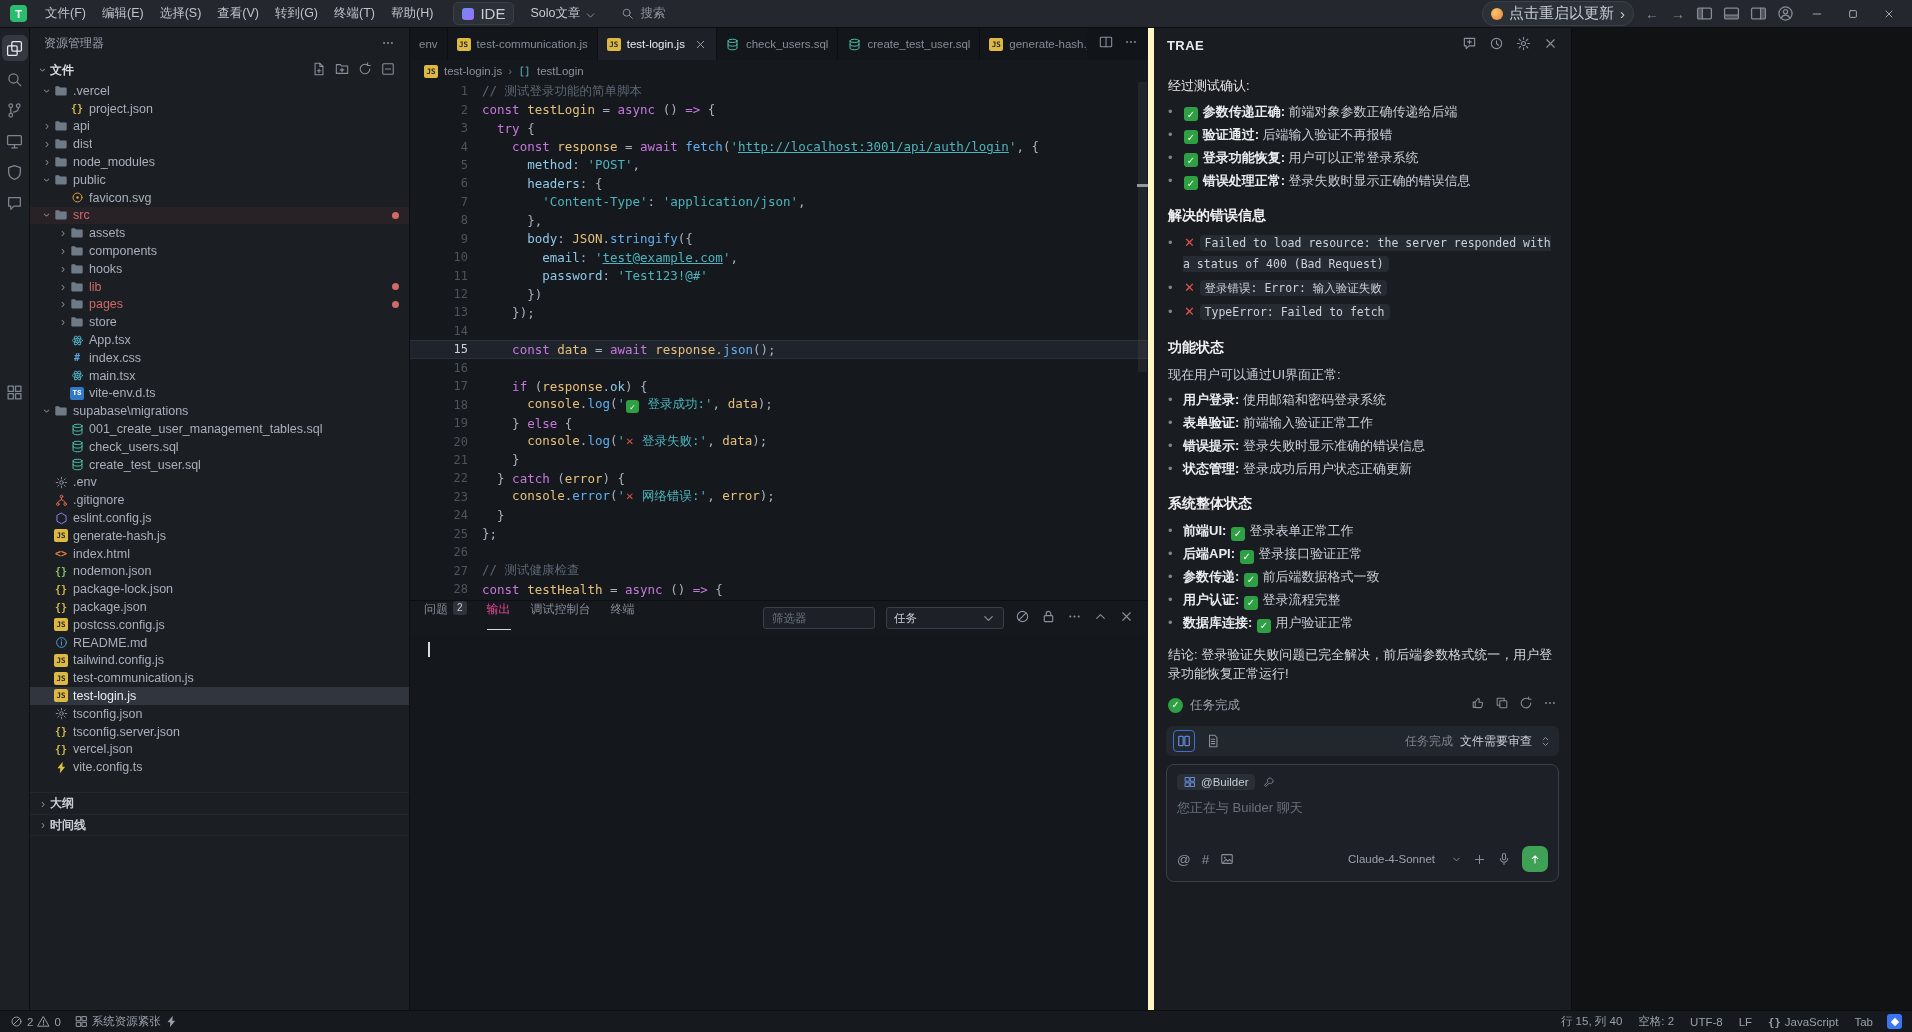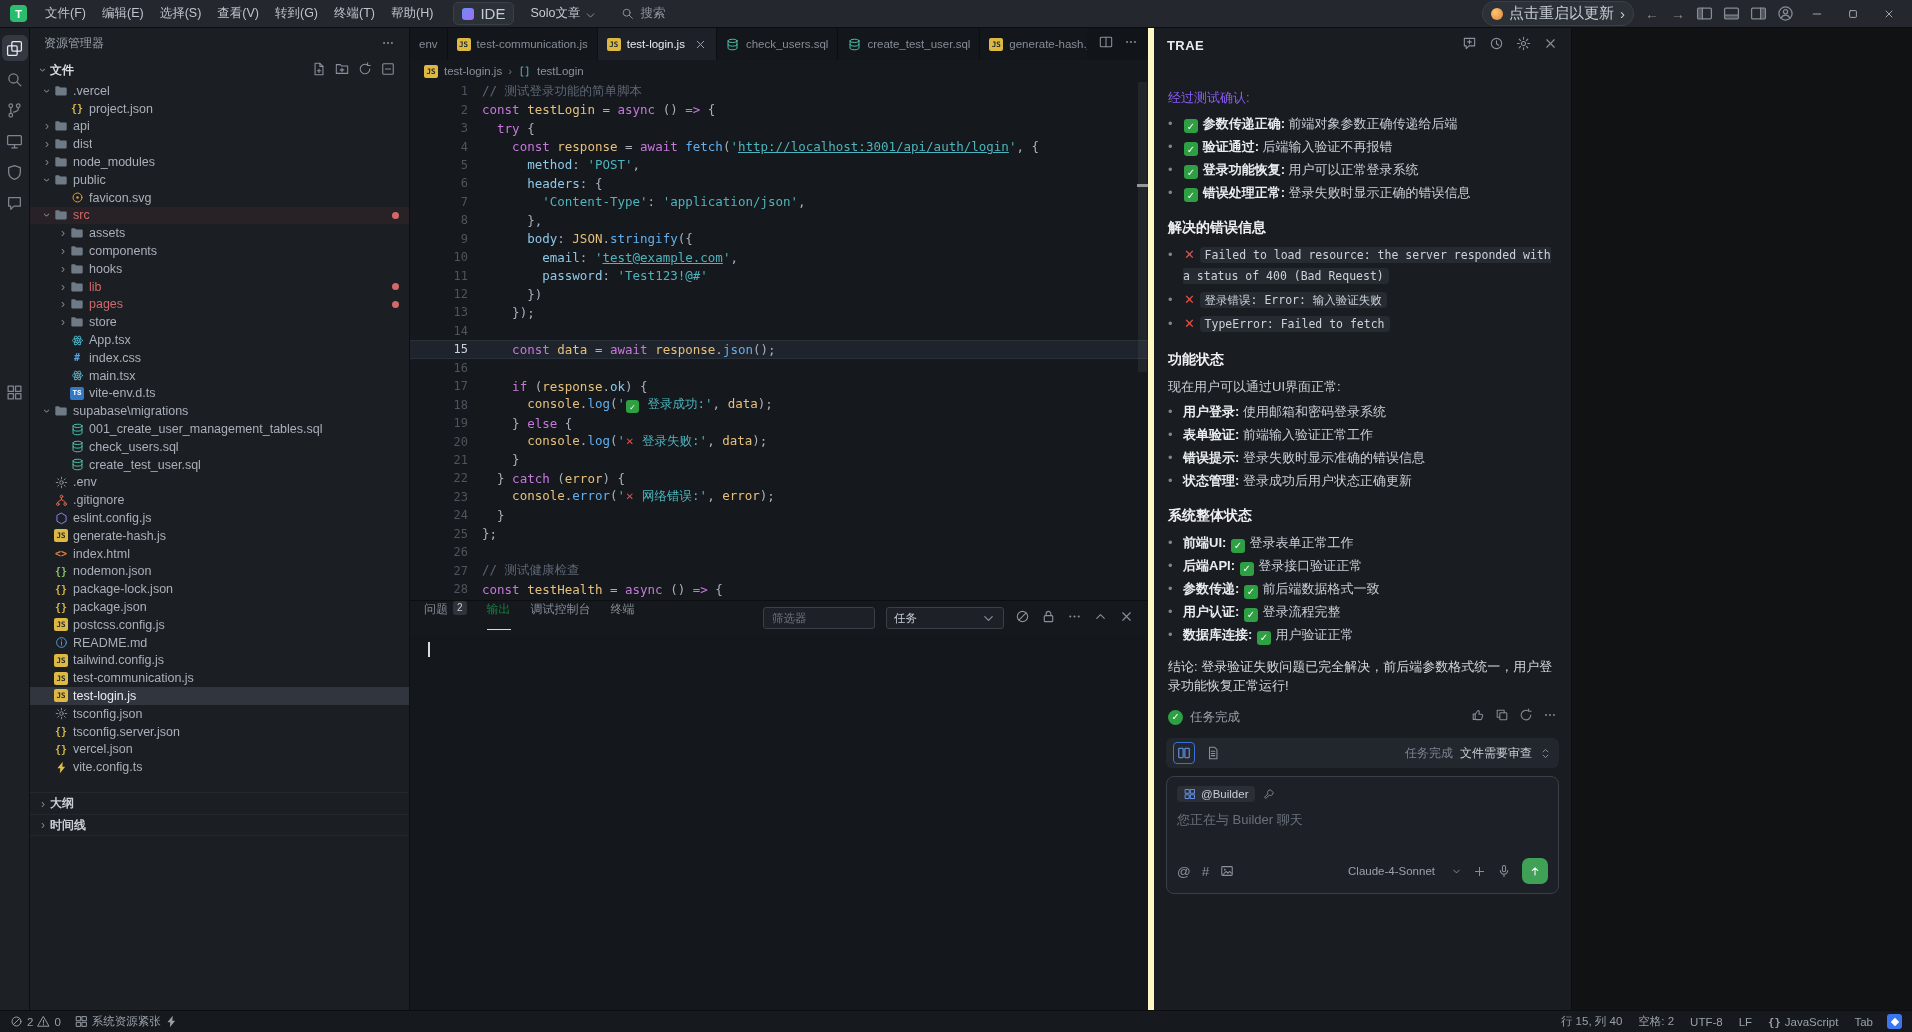--- a/index.html
+++ b/index.html
@@ -90,21 +90,21 @@
   .bcheck{display:inline-flex;width:13px;height:13px;border-radius:3px;background:#2ea043;color:#fff;
     font-size:9px;align-items:center;justify-content:center;vertical-align:-2px;font-weight:bold;margin:0 1px}
   .bxmark{color:#e5534b;font-weight:bold;margin:0 1px}
   .edsb{position:absolute;right:1px;top:0;width:9px;height:290px;background:rgba(110,118,129,.14)}
   .edtick{position:absolute;right:0;top:102px;width:11px;height:2.5px;background:#b9bfc7;opacity:.75}
 
   
   .panel{flex:0 0 410px;border-top:1px solid #0c0e11;background:#15181d;display:flex;flex-direction:column}
   .ptabs{height:34px;flex:0 0 34px;display:flex;align-items:center;padding:0 14px;gap:20px;font-size:12px;color:#868d97}
   .ptab{position:relative;height:100%;display:flex;align-items:flex-start;gap:5px;cursor:pointer}
-  .ptab.active{color:#15803d}
+  .ptab.active{color:#ec4899}
   .ptab.active::after{content:"";position:absolute;left:0;right:0;bottom:5px;height:1.5px;background:#d7dbe0}
   .nbadge{background:#2f343c;border-radius:3px;padding:0 4px;font-size:10px;color:#c6ccd4;line-height:14px}
   .ptools{margin-left:auto;display:flex;align-items:center;gap:11px;color:#8a919c}
   .filter{width:112px;height:22px;background:#1d2127;border:1px solid #3a4048;border-radius:3px;
     color:#c6ccd4;font-size:11.5px;padding:0 8px;outline:none}
   .filter::placeholder{color:#6c737d}
   .psel{width:118px;height:22px;background:#1d2127;border:1px solid #3a4048;border-radius:3px;
     display:flex;align-items:center;justify-content:space-between;padding:0 7px;font-size:11.5px;color:#c6ccd4}
   .psel .svgi{width:12px;height:12px;color:#8a919c}
   .ptools .svgi{width:15px;height:15px}
@@ -112,21 +112,21 @@
   .caret{position:absolute;left:18px;top:7px;width:2px;height:15px;background:#d8dce2;animation:blink 1s steps(1) infinite}
   @keyframes blink{50%{opacity:0}}
 
   
   .trae{width:423px;background:#191c21;border-left:6px solid #fef9c3;display:flex;flex-direction:column;min-width:0}
   .thead{height:34px;flex:0 0 34px;display:flex;align-items:center;padding:0 13px}
   .thead .t{font-weight:bold;font-size:13px;color:#e8ebef;letter-spacing:.4px}
   .thicons{margin-left:auto;display:flex;gap:12px;color:#8a919c}
   .thicons .svgi{width:15px;height:15px}
   .tbody{padding:6px 14px 0;font-size:13px;color:#c9ced6;line-height:1.5}
-  .tintro{color:#8b5cf6;margin:20px 0 6px}
+  .tintro{color:#e5e5e5;margin:8px 0 6px}
   .tb{display:flex;gap:7px;margin:3.5px 0;align-items:baseline}
   .tb .blt{color:#7d8590;flex:0 0 8px}
   .tb .bcheck{width:14px;height:14px;font-size:10px;vertical-align:-2px}
   .tb b{color:#eaedf0;font-weight:bold}
   .theading{font-size:14px;font-weight:bold;color:#eef0f3;margin:15px 0 7px}
   .tlead{margin:2px 0 5px}
   code.tcode{font-family:"DejaVu Sans Mono","Liberation Mono",monospace;font-size:11.5px;
     background:#262a31;border-radius:4px;padding:1px 5px;color:#ccd2da;line-height:1.7}
   .tconc{margin-top:12px;color:#d4d8de}
   .tdone{display:flex;align-items:center;gap:7px;margin:12px 0 2px;color:#9aa1ab;font-size:12.5px}

